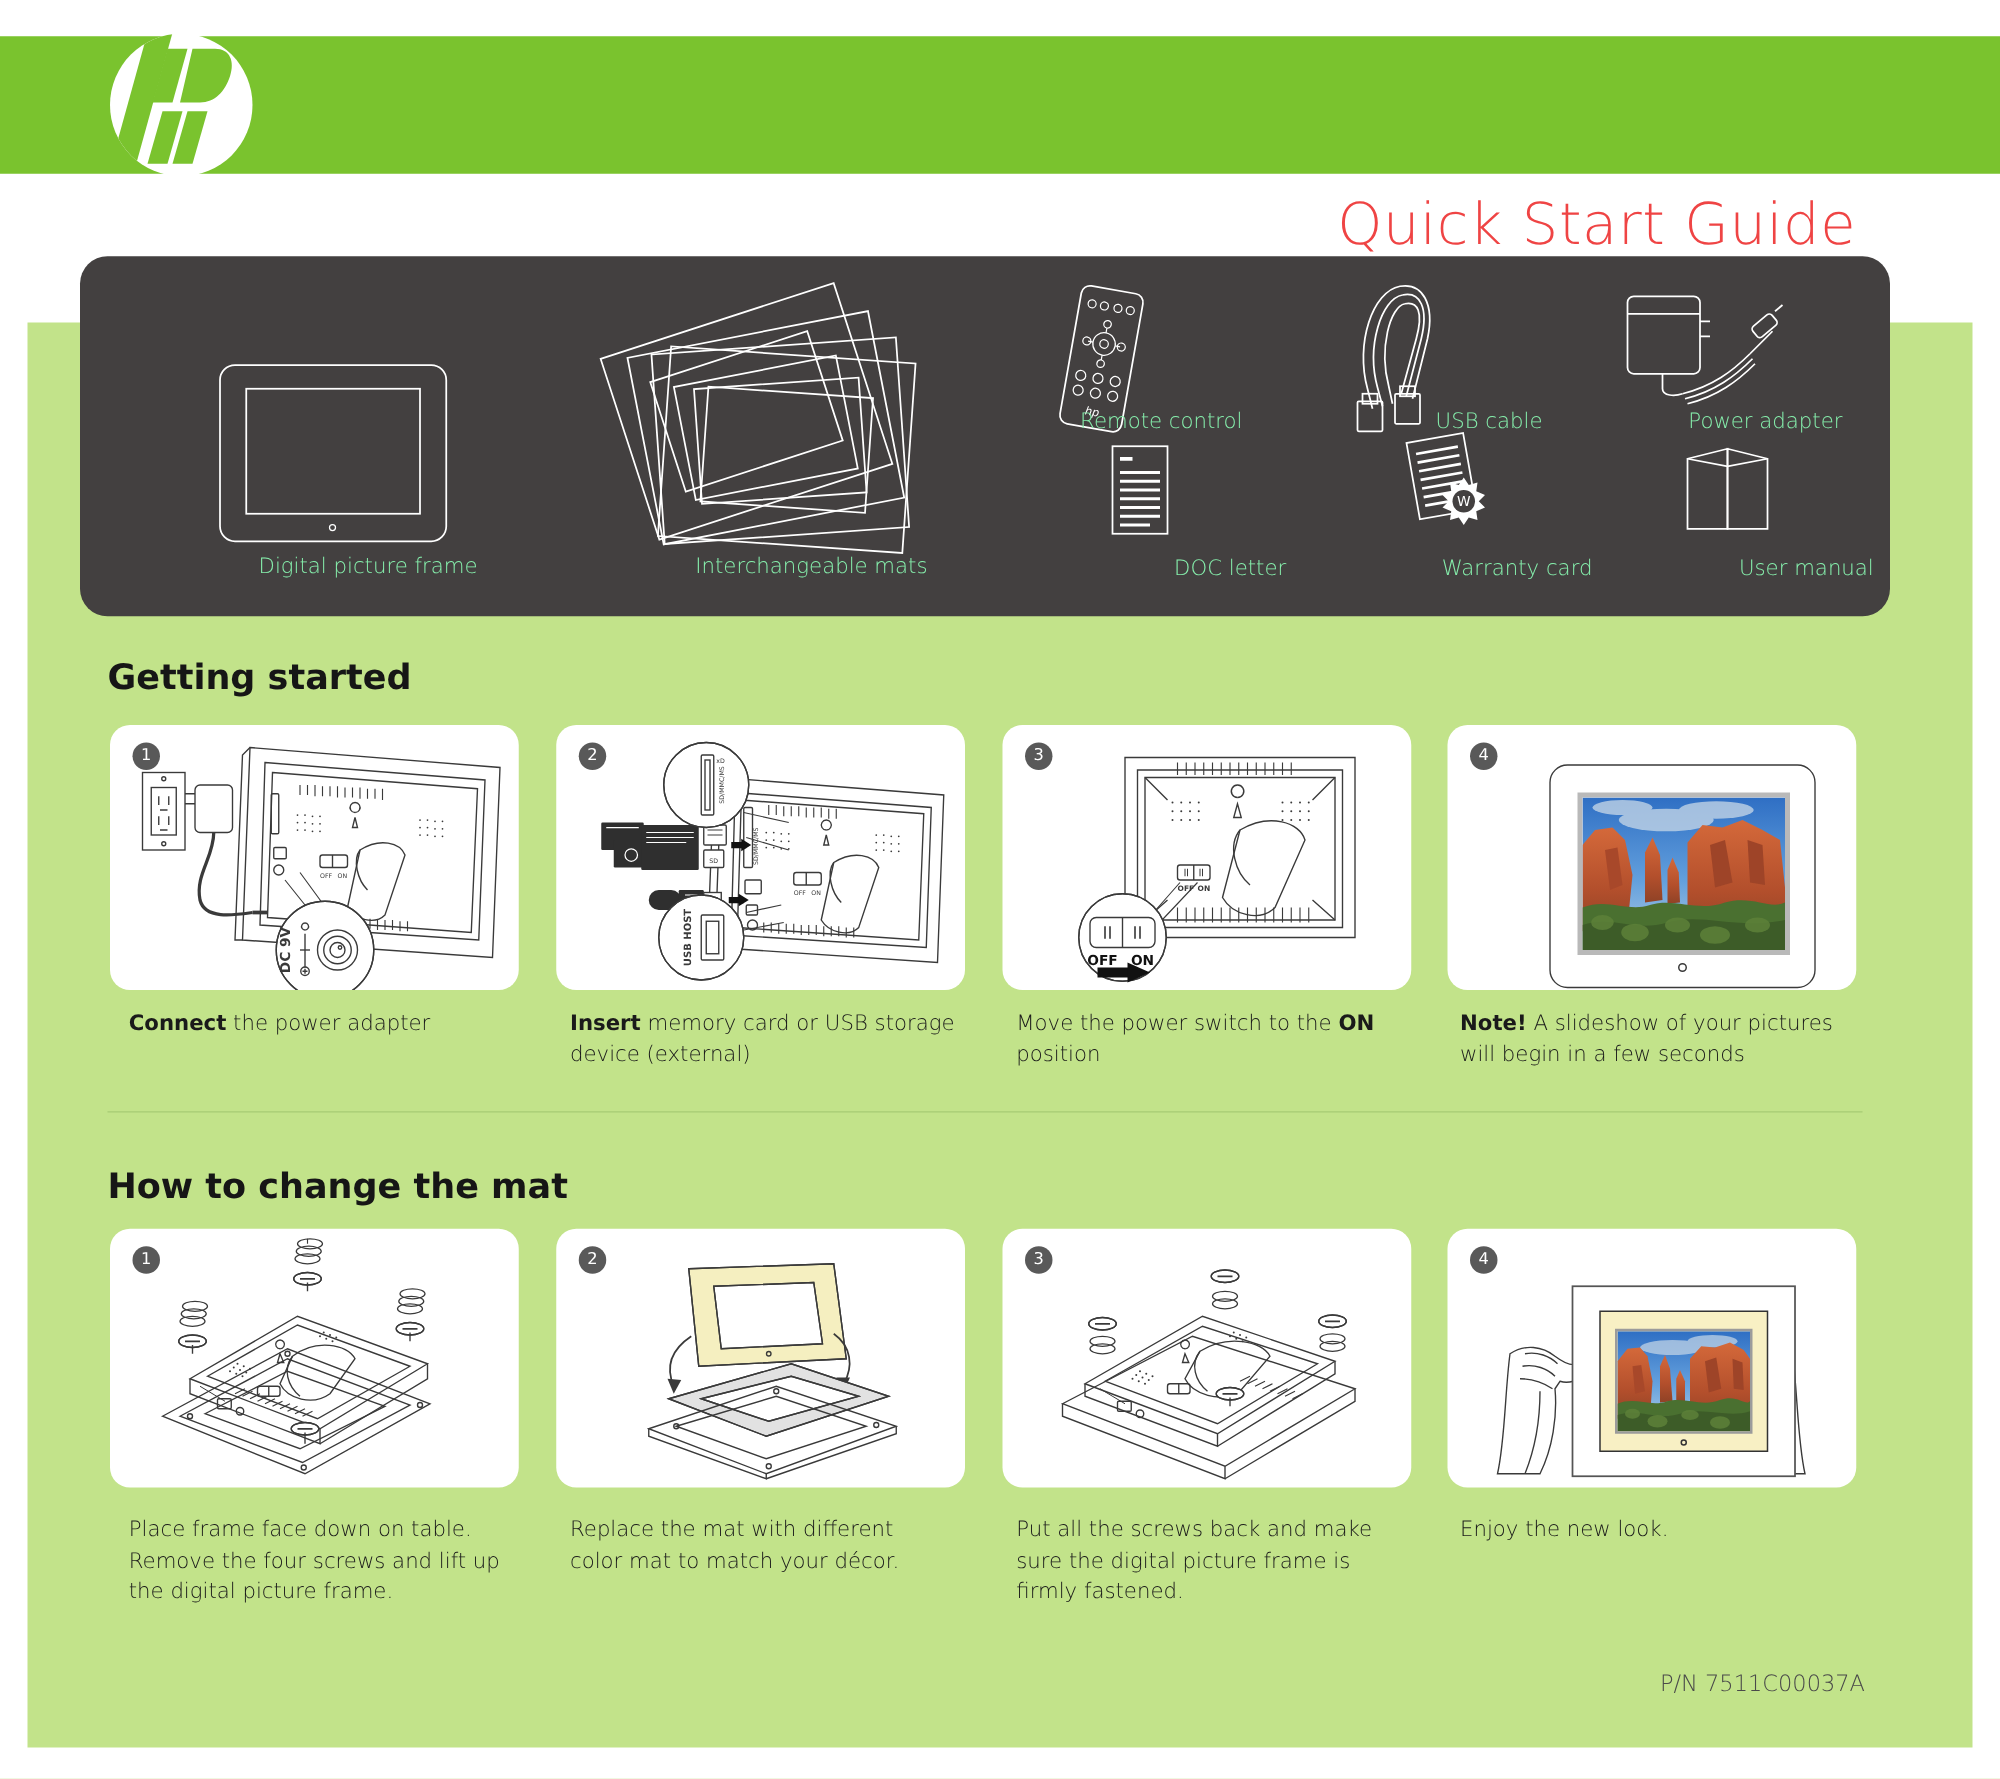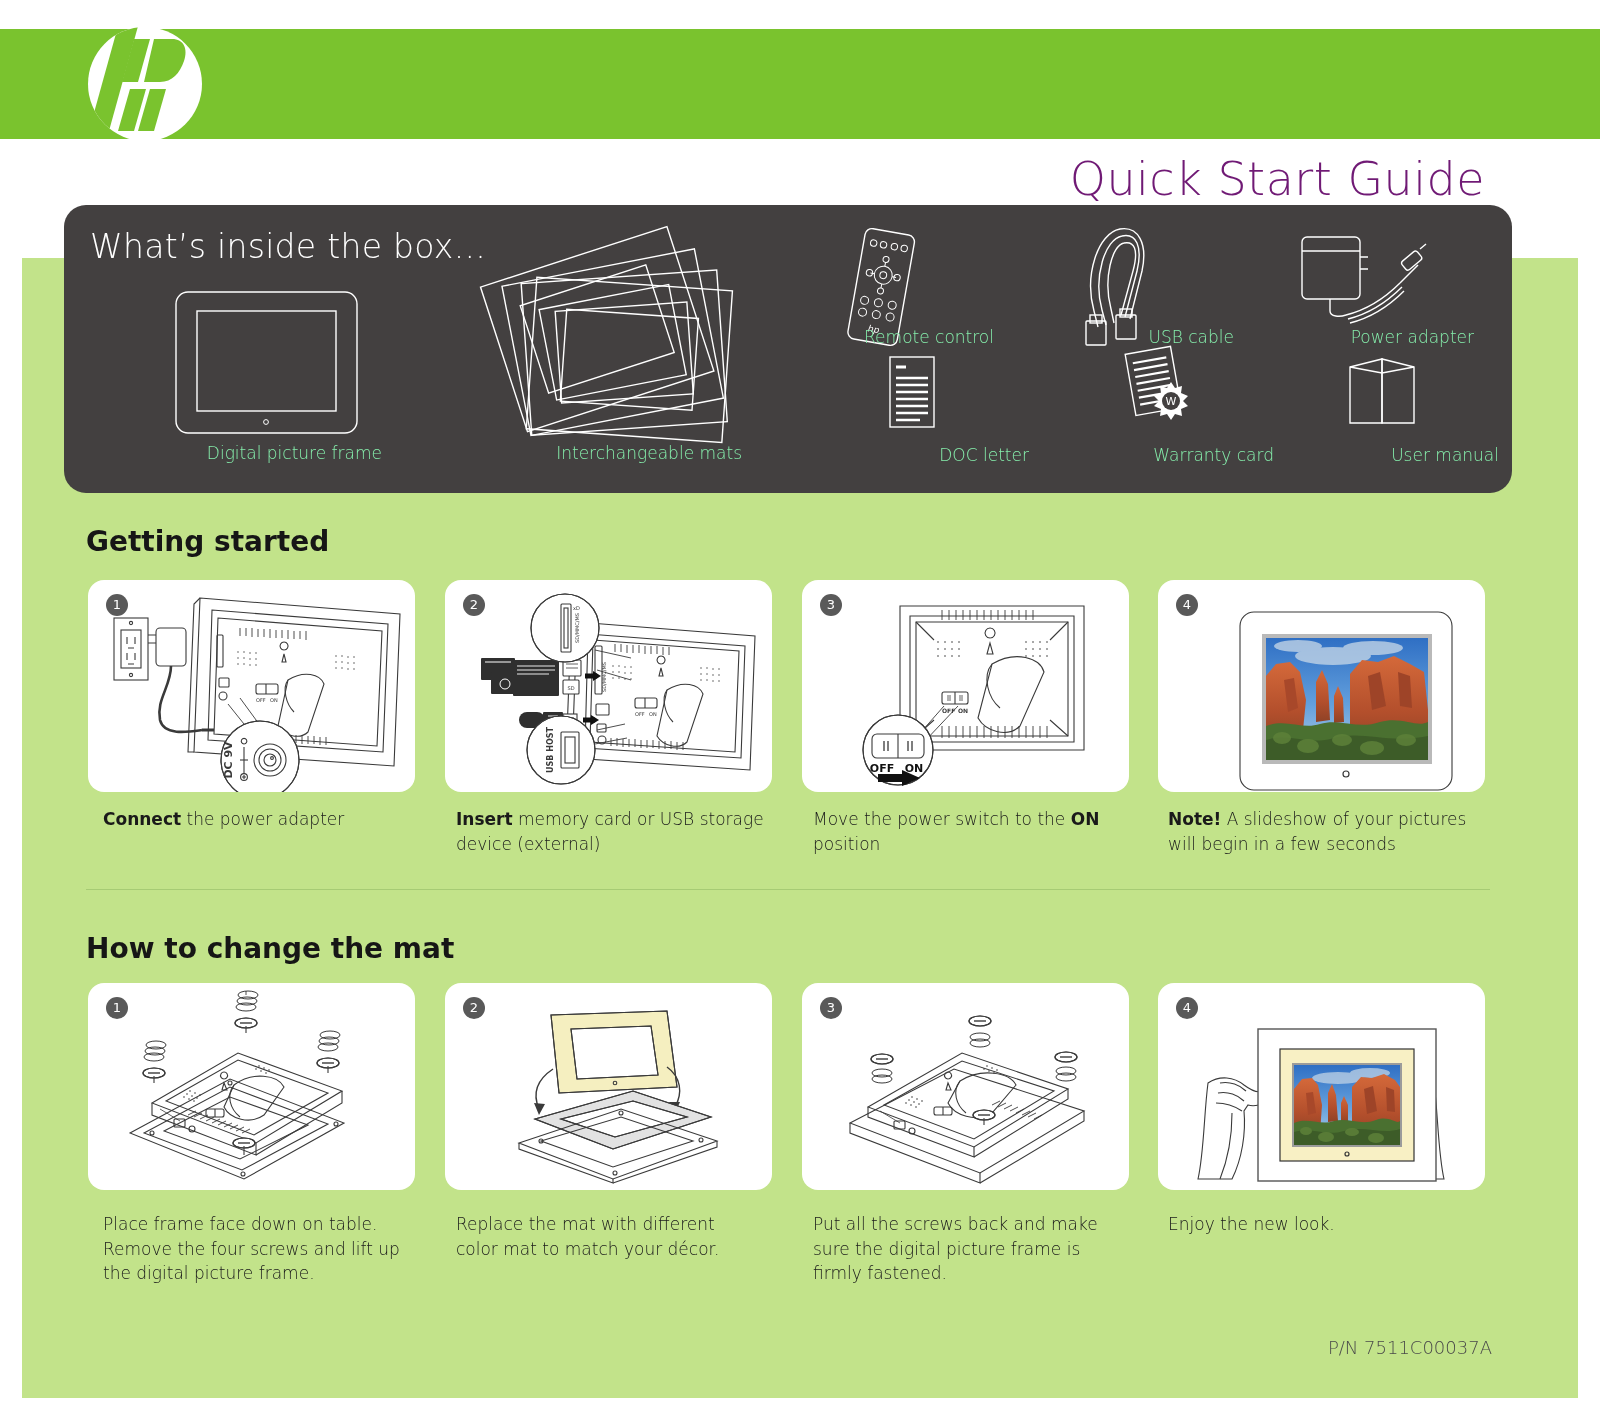--- a/index.html
+++ b/index.html
@@ -20,21 +20,21 @@
     position:absolute; left:88px; top:27px; width:114px; height:114px;
   }
   .hp-logo .disc {
     position:absolute; inset:0; border-radius:50%; background:#ffffff;
   }
   .hp-logo svg { position:absolute; left:0; top:0; }
 
   
   .qsg-title {
     position:absolute; right:115px; top:152px;
-    font-size:46px; color:#701a75; letter-spacing:0.5px;
+    font-size:46px; color:#ef4444; letter-spacing:0.5px;
     font-family:"DejaVu Sans", sans-serif; font-weight:300;
     white-space:nowrap;
   }
 
   
   .page-body {
     position:absolute; left:22px; top:258px; width:1556px; height:1140px;
     background:#c2e38a;
   }
 
@@ -117,21 +117,20 @@
       <path d="M 62 62 L 78 62 L 66 104 L 50 104 Z"></path>
     </g>
   </svg>
 </div>
 
 <div class="qsg-title">Quick Start Guide</div>
 
 <div class="page-body"></div>
 
 <div class="darkbox">
-  <h1>What’s inside the box...</h1>
 
   <div style="position:absolute;left:110px;top:85px;">
     <svg width="185" height="145" viewBox="0 0 185 145">
       <rect class="lnw" x="2" y="2" width="181" height="141" rx="12"></rect>
       <rect class="lnw" x="23" y="21" width="139" height="100" stroke-width="2.6"></rect>
       <circle cx="92" cy="132" r="2.4" fill="none" stroke="#ffffff" stroke-width="1"></circle>
     </svg>
   </div>
 
   <div style="position:absolute;left:390px;top:15px;">

